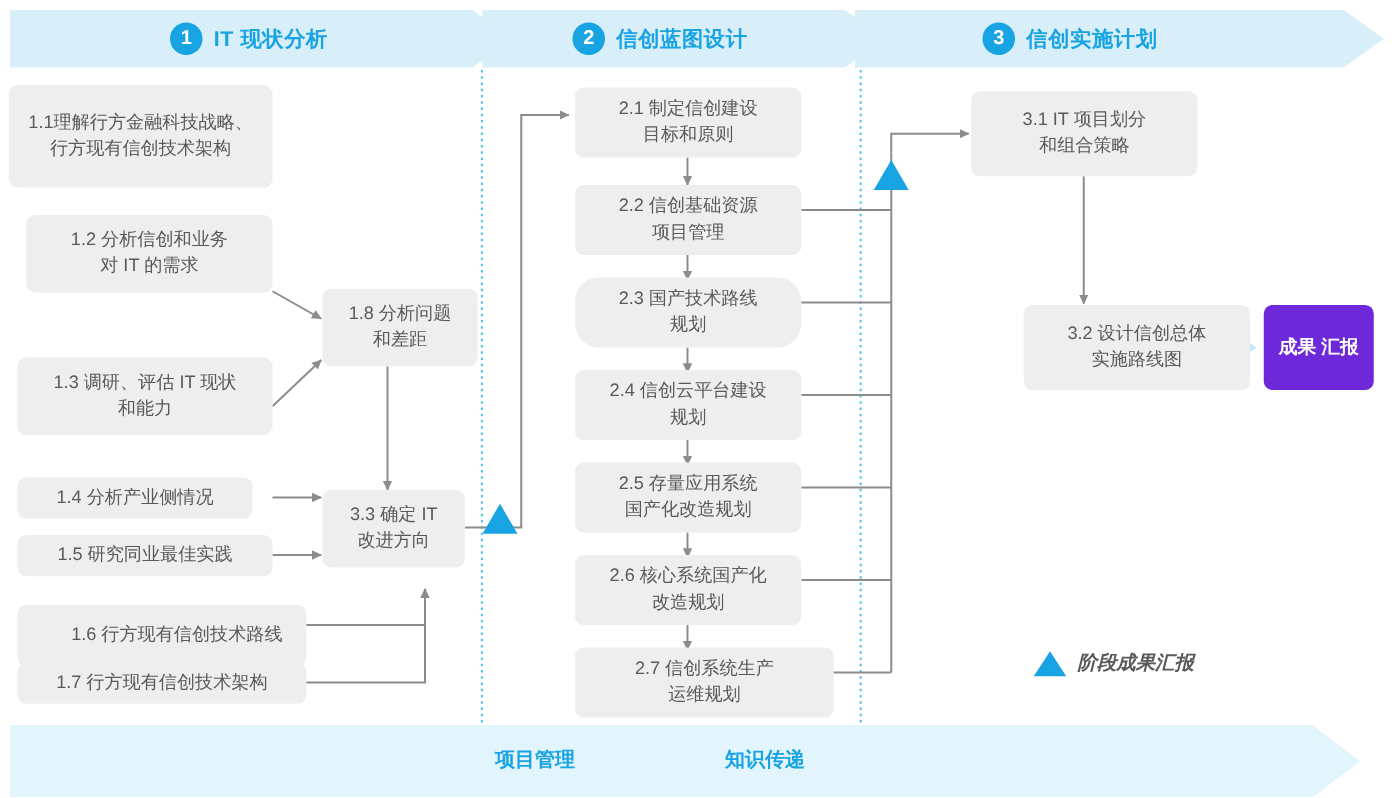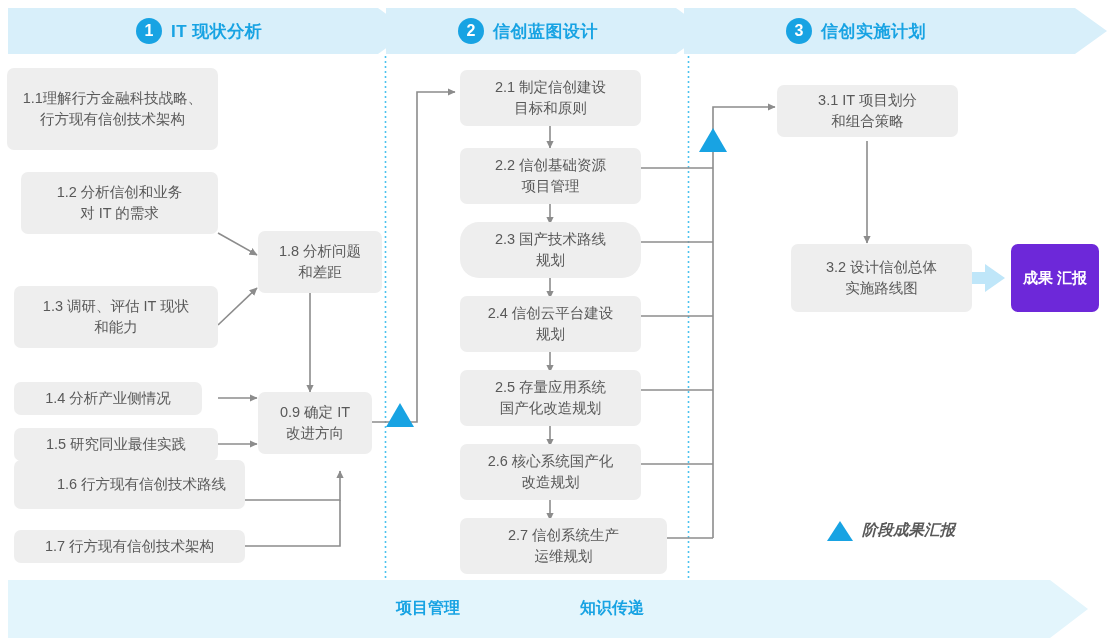--- a/index.html
+++ b/index.html
@@ -210,38 +210,38 @@
   </div>
 
   <div class="node" style="left:14px;top:382px;width:188px;height:33px;">
     <span>1.4 分析产业侧情况</span>
   </div>
 
   <div class="node" style="left:14px;top:428px;width:204px;height:33px;">
     <span>1.5 研究同业最佳实践</span>
   </div>
 
-  <div class="node" style="left:14px;top:460px;width:231px;height:49px;padding-left:31px;">
+  <div class="node" style="left:14px;top:484px;width:231px;height:49px;padding-left:31px;">
     <span>1.6 行方现有信创技术路线</span>
   </div>
 
   <div class="node" style="left:14px;top:530px;width:231px;height:33px;">
     <span>1.7 行方现有信创技术架构</span>
   </div>
 
   <div class="node" style="left:258px;top:231px;width:124px;height:62px;">
     <span>
       <span>1.8 分析问题</span>
       <span>和差距</span>
     </span>
   </div>
 
   <div class="node" style="left:258px;top:392px;width:114px;height:62px;">
     <span>
-      <span>0.9 确定 IT</span>
+      <span>3.3 确定 IT</span>
       <span>改进方向</span>
     </span>
   </div>
 
   <div class="node" style="left:460px;top:70px;width:181px;height:56px;">
     <span>
       <span>2.1 制定信创建设</span>
       <span>目标和原则</span>
     </span>
   </div>
@@ -275,27 +275,27 @@
       <span>改造规划</span>
     </span>
   </div>
   <div class="node" style="left:460px;top:518px;width:207px;height:56px;">
     <span>
       <span>2.7 信创系统生产</span>
       <span>运维规划</span>
     </span>
   </div>
 
-  <div class="node" style="left:777px;top:73px;width:181px;height:52px;margin-top:12px;">
+  <div class="node" style="left:777px;top:73px;width:181px;height:68px;">
     <span>
       <span>3.1 IT 项目划分</span>
       <span>和组合策略</span>
     </span>
   </div>
-  <div class="node" style="left:791px;top:244px;width:181px;height:68px;">
+  <div class="node" style="left:819px;top:244px;width:181px;height:68px;">
     <span>
       <span>3.2 设计信创总体</span>
       <span>实施路线图</span>
     </span>
   </div>
 
   <div class="badge" style="left:1011px;top:244px;width:88px;height:68px;">
     <span>
       <span>成果</span>
       <span>汇报</span>

